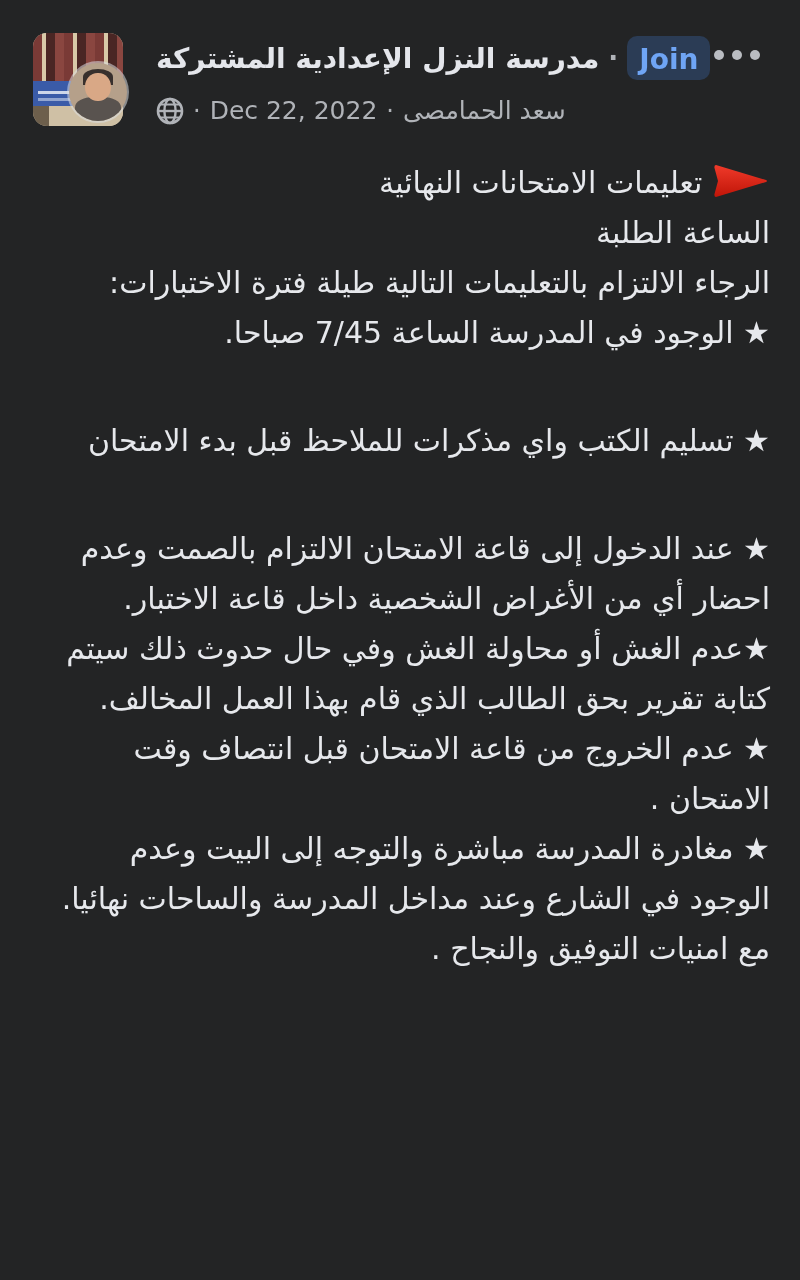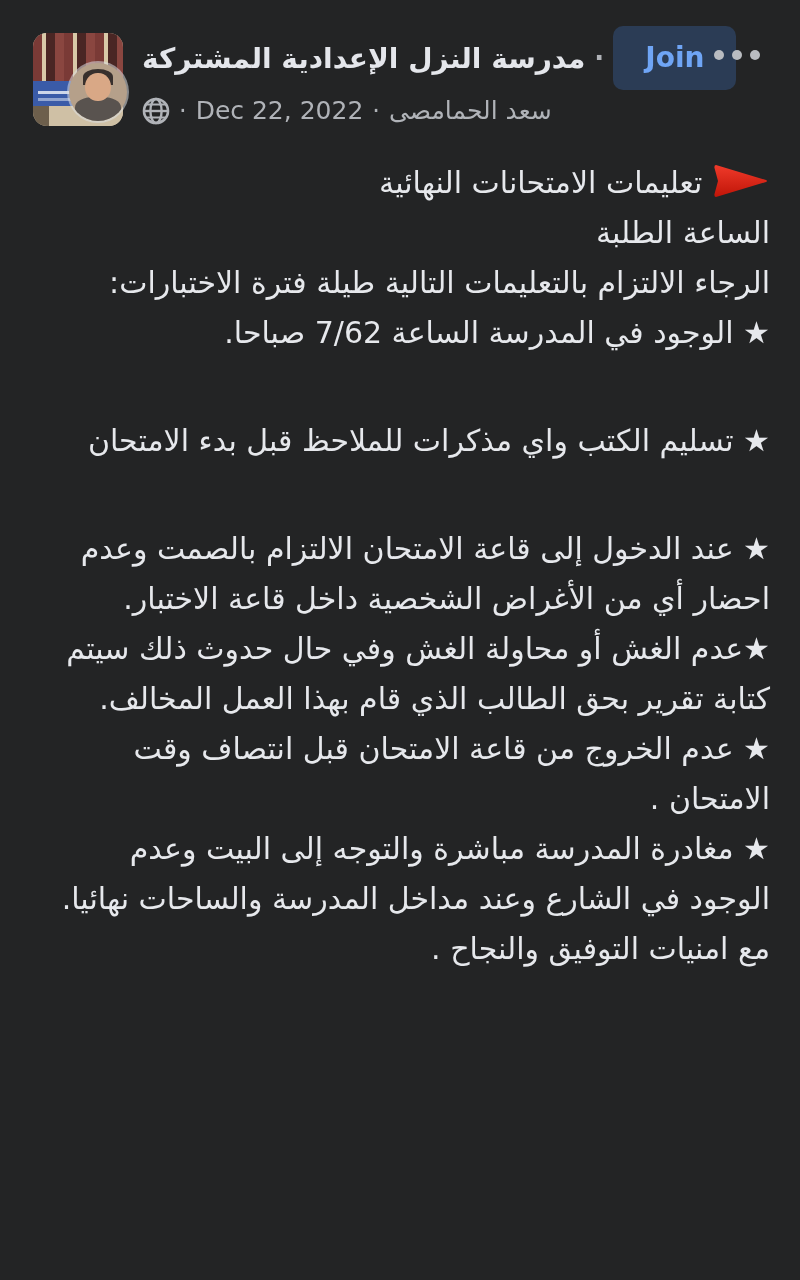--- a/index.html
+++ b/index.html
@@ -41,30 +41,30 @@
   }
   .avatar-circle{
     position:absolute;left:36px;top:30px;width:58px;height:58px;
     border-radius:50%;overflow:hidden;background:#b5a08a;
     box-shadow:0 0 0 2px rgba(220,222,226,.55);
   }
   .face-hair{position:absolute;left:14px;top:6px;width:30px;height:16px;border-radius:50% 50% 0 0;background:#38302d;}
   .face-head{position:absolute;left:16px;top:10px;width:26px;height:28px;border-radius:48%;background:#d9a886;}
   .face-body{position:absolute;left:6px;top:34px;width:46px;height:26px;border-radius:40% 40% 0 0;background:#59534f;}
 
-  .header-text{margin-left:14px;flex:1;min-width:0;}
+  .header-text{margin-left:28px;flex:1;min-width:0;}
   .head-line1{display:flex;align-items:center;height:50px;}
   .group-name{
     font-size:28px;font-weight:bold;color:#E4E6EB;
     white-space:nowrap;direction:rtl;
   }
   .head-sep{color:#B0B3B8;font-size:26px;margin:0 9px;font-weight:bold;}
   .join-btn{
     border:none;cursor:pointer;
-    height:64px;padding:0 32px;border-radius:10px;
+    height:44px;padding:0 12px;border-radius:10px;
     background:#2B3C55;color:#6FA5F5;
     font-family:inherit;font-size:28px;font-weight:bold;line-height:48px;
   }
   .head-line2{display:flex;align-items:center;margin-top:13px;color:#B0B3B8;font-size:25px;}
   .globe{width:28px;height:28px;flex:none;display:block;}
   .date-sep{color:#B0B3B8;font-size:24px;margin:0 9px;}
   .author-name{direction:rtl;text-align:right;}
 
   .more-btn{
     position:absolute;right:36px;top:46px;
@@ -140,21 +140,21 @@
       <linearGradient id="fg" x1="0" y1="0" x2="0" y2="1">
         <stop offset="0" stop-color="#F03A2A"></stop>
         <stop offset="1" stop-color="#C01508"></stop>
       </linearGradient>
     </defs>
     <path d="M2 2 L52 17 Q54 18 52 19 L2 34 Q0 34 0.5 31 L4 18 L0.5 5 Q0 2 2 2 Z" fill="url(#fg)"></path>
   </svg>
 <span>تعليمات الامتحانات النهائية</span></p>
       <p><span>الساعة  الطلبة</span></p>
       <p><span>الرجاء الالتزام بالتعليمات التالية طيلة فترة الاختبارات:</span></p>
-      <p><span>★ الوجود في المدرسة الساعة 7/62 صباحا.</span></p>
+      <p><span>★ الوجود في المدرسة الساعة 7/45 صباحا.</span></p>
       <div class="blank-line"></div>
       <p><span>★ تسليم الكتب واي مذكرات للملاحظ قبل بدء الامتحان</span></p>
       <div class="blank-line"></div>
       <p><span>★ عند الدخول إلى قاعة الامتحان الالتزام بالصمت وعدم احضار أي من الأغراض الشخصية داخل قاعة الاختبار.</span></p>
       <p><span>★عدم الغش أو محاولة الغش وفي حال حدوث ذلك سيتم كتابة تقرير بحق الطالب الذي قام بهذا العمل المخالف.</span></p>
       <p><span>★ عدم الخروج من قاعة الامتحان قبل انتصاف وقت الامتحان .</span></p>
       <p><span>★ مغادرة المدرسة مباشرة والتوجه إلى البيت وعدم الوجود في الشارع وعند مداخل المدرسة والساحات  نهائيا.</span></p>
       <p><span>مع امنيات التوفيق والنجاح .</span></p>
     </div>
 </div>

